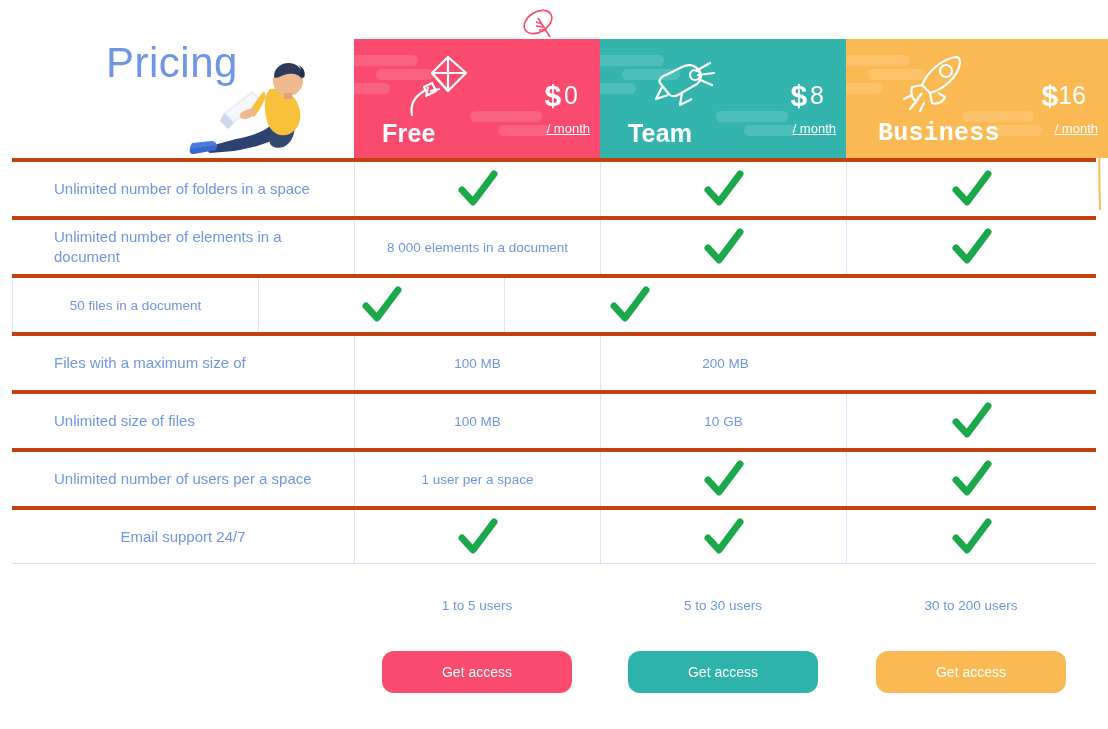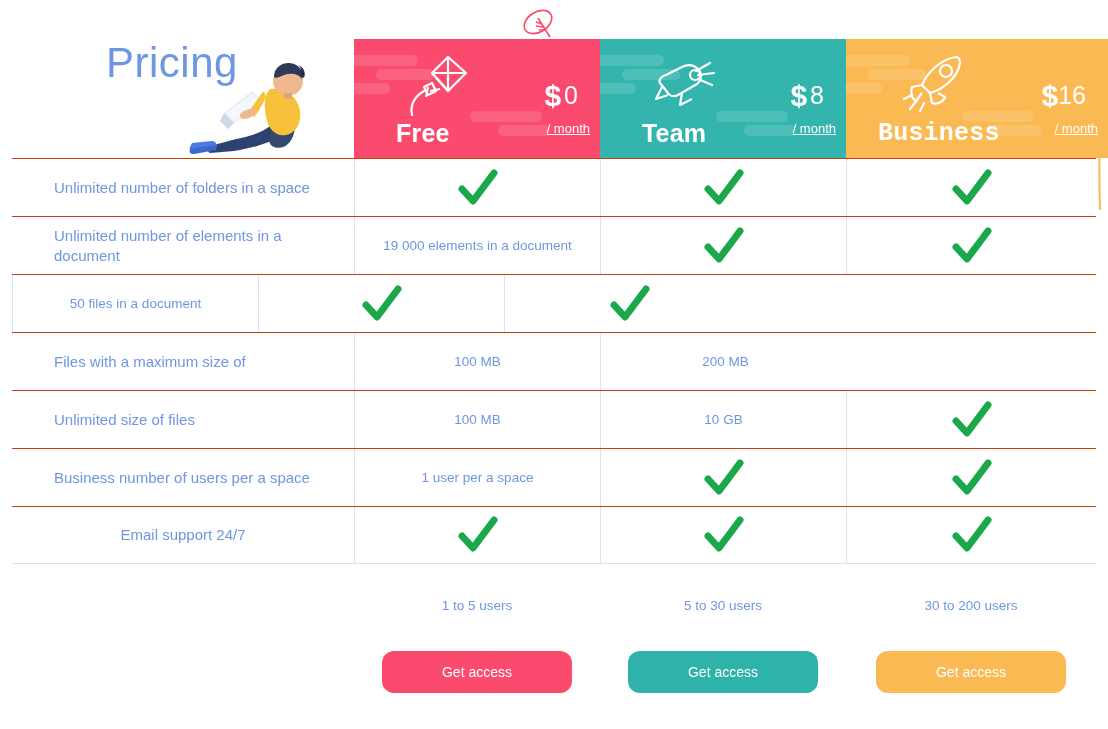--- a/index.html
+++ b/index.html
@@ -94,21 +94,21 @@
     position: absolute;
     left: 48px;
     top: 14px;
     width: 72px;
     height: 64px;
   }
   .plan-head.business .plan-icon { left: 56px; top: 12px; }
 
   .plan-name {
     position: absolute;
-    left: 42px;
+    left: 28px;
     bottom: 10px;
     color: #ffffff;
     font-size: 25px;
     font-weight: bold;
     letter-spacing: 0.2px;
   }
   .plan-head.business .plan-name { left: 32px; font-family: Liberation Mono, monospace; }
 
   .plan-price {
     position: absolute;
@@ -141,21 +141,21 @@
 
   
   .table {
     position: absolute;
     left: 12px;
     top: 158px;
     width: 1084px;
   }
   .trow {
     display: flex;
-    border-top: 1px solid #c2410c;
+    border-top: 4px solid #c2410c;
     box-sizing: border-box;
   }
   .trow:last-child { border-bottom: 1px solid #d9e2f7; }
 
   .tcell-label {
     flex: 0 0 342px;
     box-sizing: border-box;
     padding: 0 16px 0 42px;
     display: flex;
     align-items: center;
@@ -363,21 +363,21 @@
       </div>
       <div class="tcell last">
         <svg class="check" viewBox="0 0 42 40">
           <path d="M5 21 L16 33 L37 5" fill="none" stroke="#1ba84a" stroke-width="7" stroke-linecap="round" stroke-linejoin="round"></path>
         </svg>
       </div>
     </div>
     <div class="trow r1">
       <div class="tcell-label">Unlimited number of elements in a document</div>
       <div class="tcell">
-        <span>19 000 elements in a document</span>
+        <span>8 000 elements in a document</span>
       </div>
       <div class="tcell">
         <svg class="check" viewBox="0 0 42 40">
           <path d="M5 21 L16 33 L37 5" fill="none" stroke="#1ba84a" stroke-width="7" stroke-linecap="round" stroke-linejoin="round"></path>
         </svg>
       </div>
       <div class="tcell last">
         <svg class="check" viewBox="0 0 42 40">
           <path d="M5 21 L16 33 L37 5" fill="none" stroke="#1ba84a" stroke-width="7" stroke-linecap="round" stroke-linejoin="round"></path>
         </svg>
@@ -415,21 +415,21 @@
       <div class="tcell">
         <span>10 GB</span>
       </div>
       <div class="tcell last">
         <svg class="check" viewBox="0 0 42 40">
           <path d="M5 21 L16 33 L37 5" fill="none" stroke="#1ba84a" stroke-width="7" stroke-linecap="round" stroke-linejoin="round"></path>
         </svg>
       </div>
     </div>
     <div class="trow r5">
-      <div class="tcell-label">Business number of users per a space</div>
+      <div class="tcell-label">Unlimited number of users per a space</div>
       <div class="tcell">
         <span>1 user per a space</span>
       </div>
       <div class="tcell">
         <svg class="check" viewBox="0 0 42 40">
           <path d="M5 21 L16 33 L37 5" fill="none" stroke="#1ba84a" stroke-width="7" stroke-linecap="round" stroke-linejoin="round"></path>
         </svg>
       </div>
       <div class="tcell last">
         <svg class="check" viewBox="0 0 42 40">

